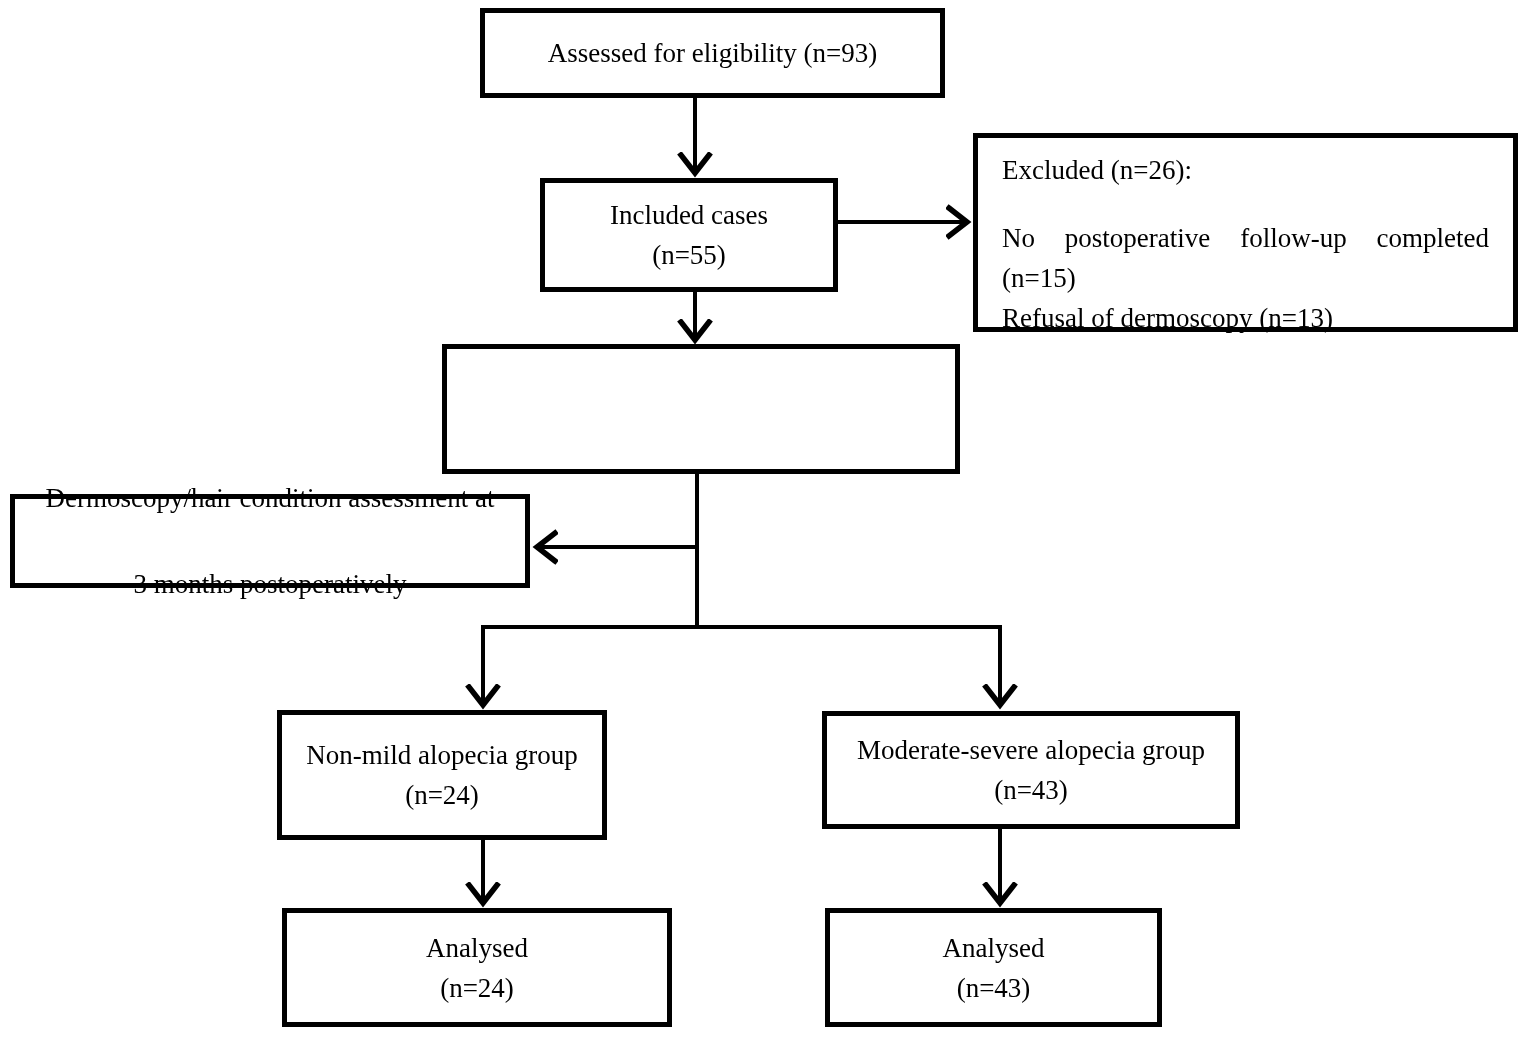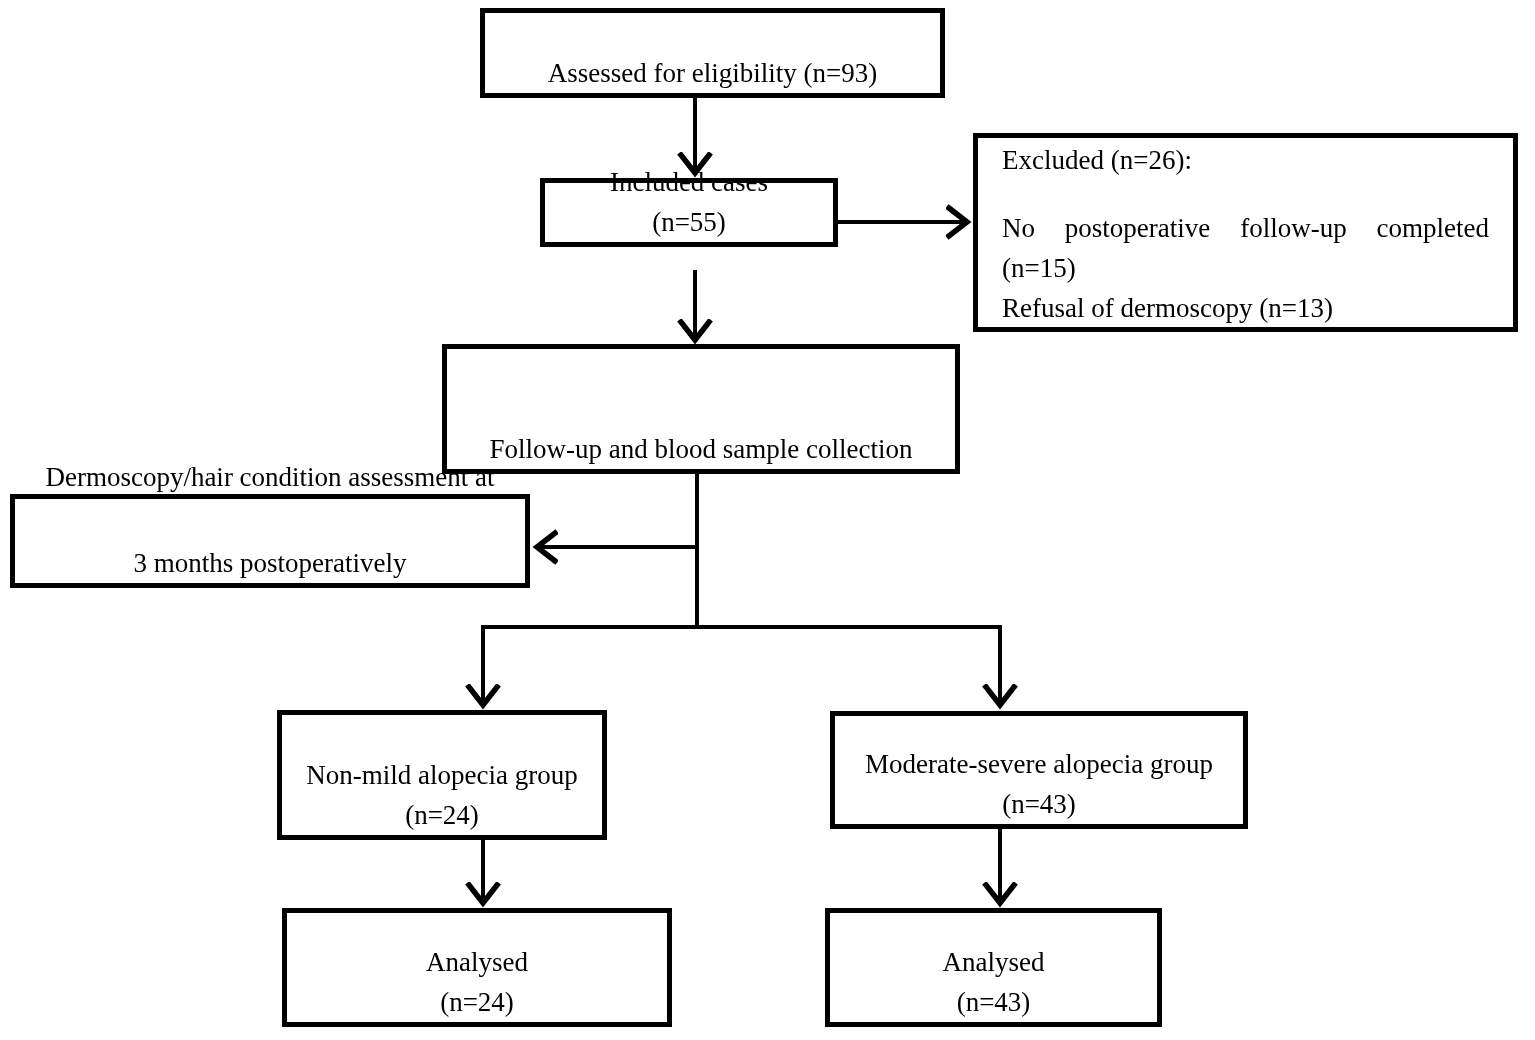--- a/index.html
+++ b/index.html
@@ -24,38 +24,38 @@
     height: 1040px;
   }
   .fbox {
     position: absolute;
     border: 5px solid #000000;
     background: #ffffff;
     box-sizing: border-box;
     display: flex;
     flex-direction: column;
     align-items: center;
-    justify-content: flex-end;
+    justify-content: center;
     text-align: center;
     font-size: 27px;
     line-height: 40px;
   }
   .fbox--left {
     align-items: flex-start;
-    justify-content: center;
+    justify-content: space-between;
     text-align: left;
     padding: 12px 24px 10px 24px;
   }
   .box-assessed   { left: 480px; top: 8px;   width: 465px; height: 90px; }
-  .box-included   { left: 540px; top: 178px; width: 298px; height: 69px; }
+  .box-included   { left: 540px; top: 178px; width: 298px; height: 114px; }
   .box-excluded   { left: 973px; top: 133px; width: 545px; height: 199px; }
   .box-followup   { left: 442px; top: 344px; width: 518px; height: 130px; }
   .box-dermoscopy { left: 10px;  top: 494px; width: 520px; height: 94px; gap: 46px; }
   .box-nonmild    { left: 277px; top: 710px; width: 330px; height: 130px; }
-  .box-moderate   { left: 822px; top: 711px; width: 418px; height: 118px; margin-left: 8px; }
+  .box-moderate   { left: 822px; top: 711px; width: 418px; height: 118px; }
   .box-analysed-left  { left: 282px; top: 908px; width: 390px; height: 119px; }
   .box-analysed-right { left: 825px; top: 908px; width: 337px; height: 119px; }
 
   .excluded-reasons {
     margin-top: 28px;
     width: 100%;
   }
   .line { display: block; }
   .line--justify {
     text-align: justify;
@@ -99,21 +99,20 @@
   <div class="fbox fbox--left box-excluded">
     <span class="line">Excluded (n=26):</span>
     <div class="excluded-reasons">
       <span class="line line--justify">No postoperative follow-up completed</span>
       <span class="line">(n=15)</span>
       <span class="line">Refusal of dermoscopy (n=13)</span>
     </div>
   </div>
 
   <div class="fbox box-followup">
-    <span class="line">Follow-up and blood sample collection</span>
   </div>
 
   <div class="fbox box-dermoscopy">
     <span class="line">Dermoscopy/hair condition assessment at</span>
     <span class="line">3 months postoperatively</span>
   </div>
 
   <div class="fbox box-nonmild">
     <span class="line">Non-mild alopecia group</span>
     <span class="line">(n=24)</span>

